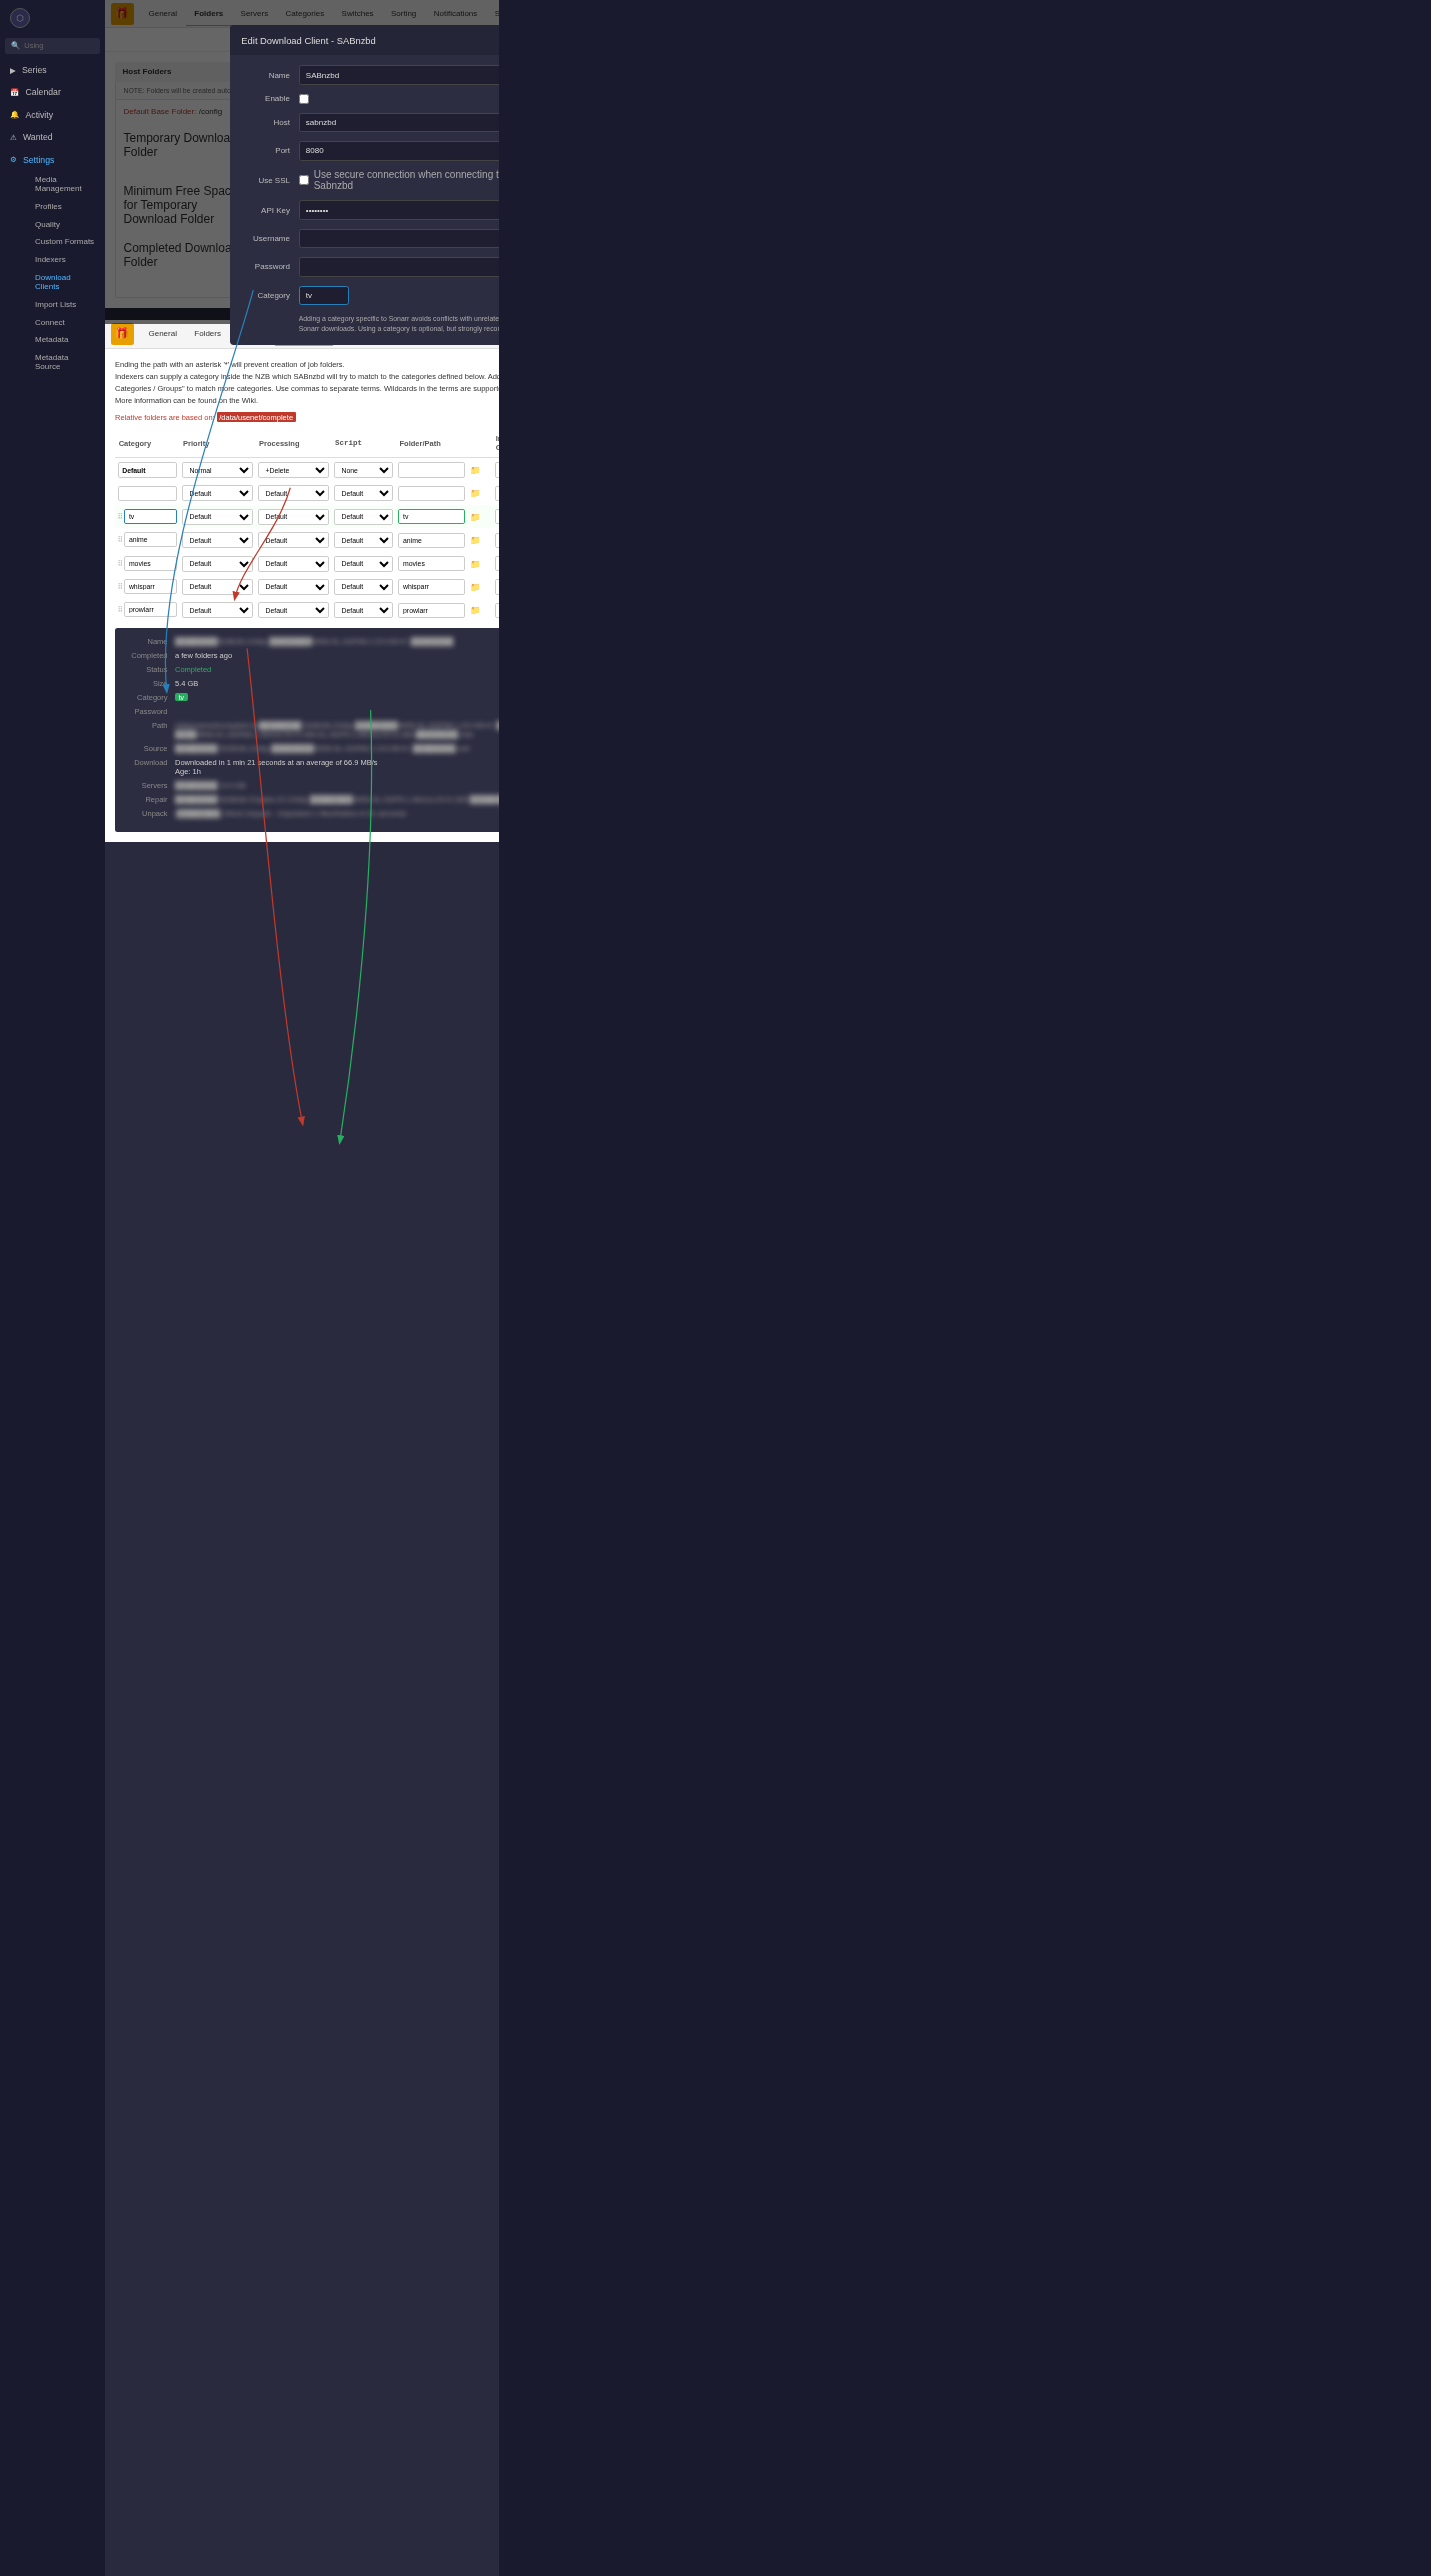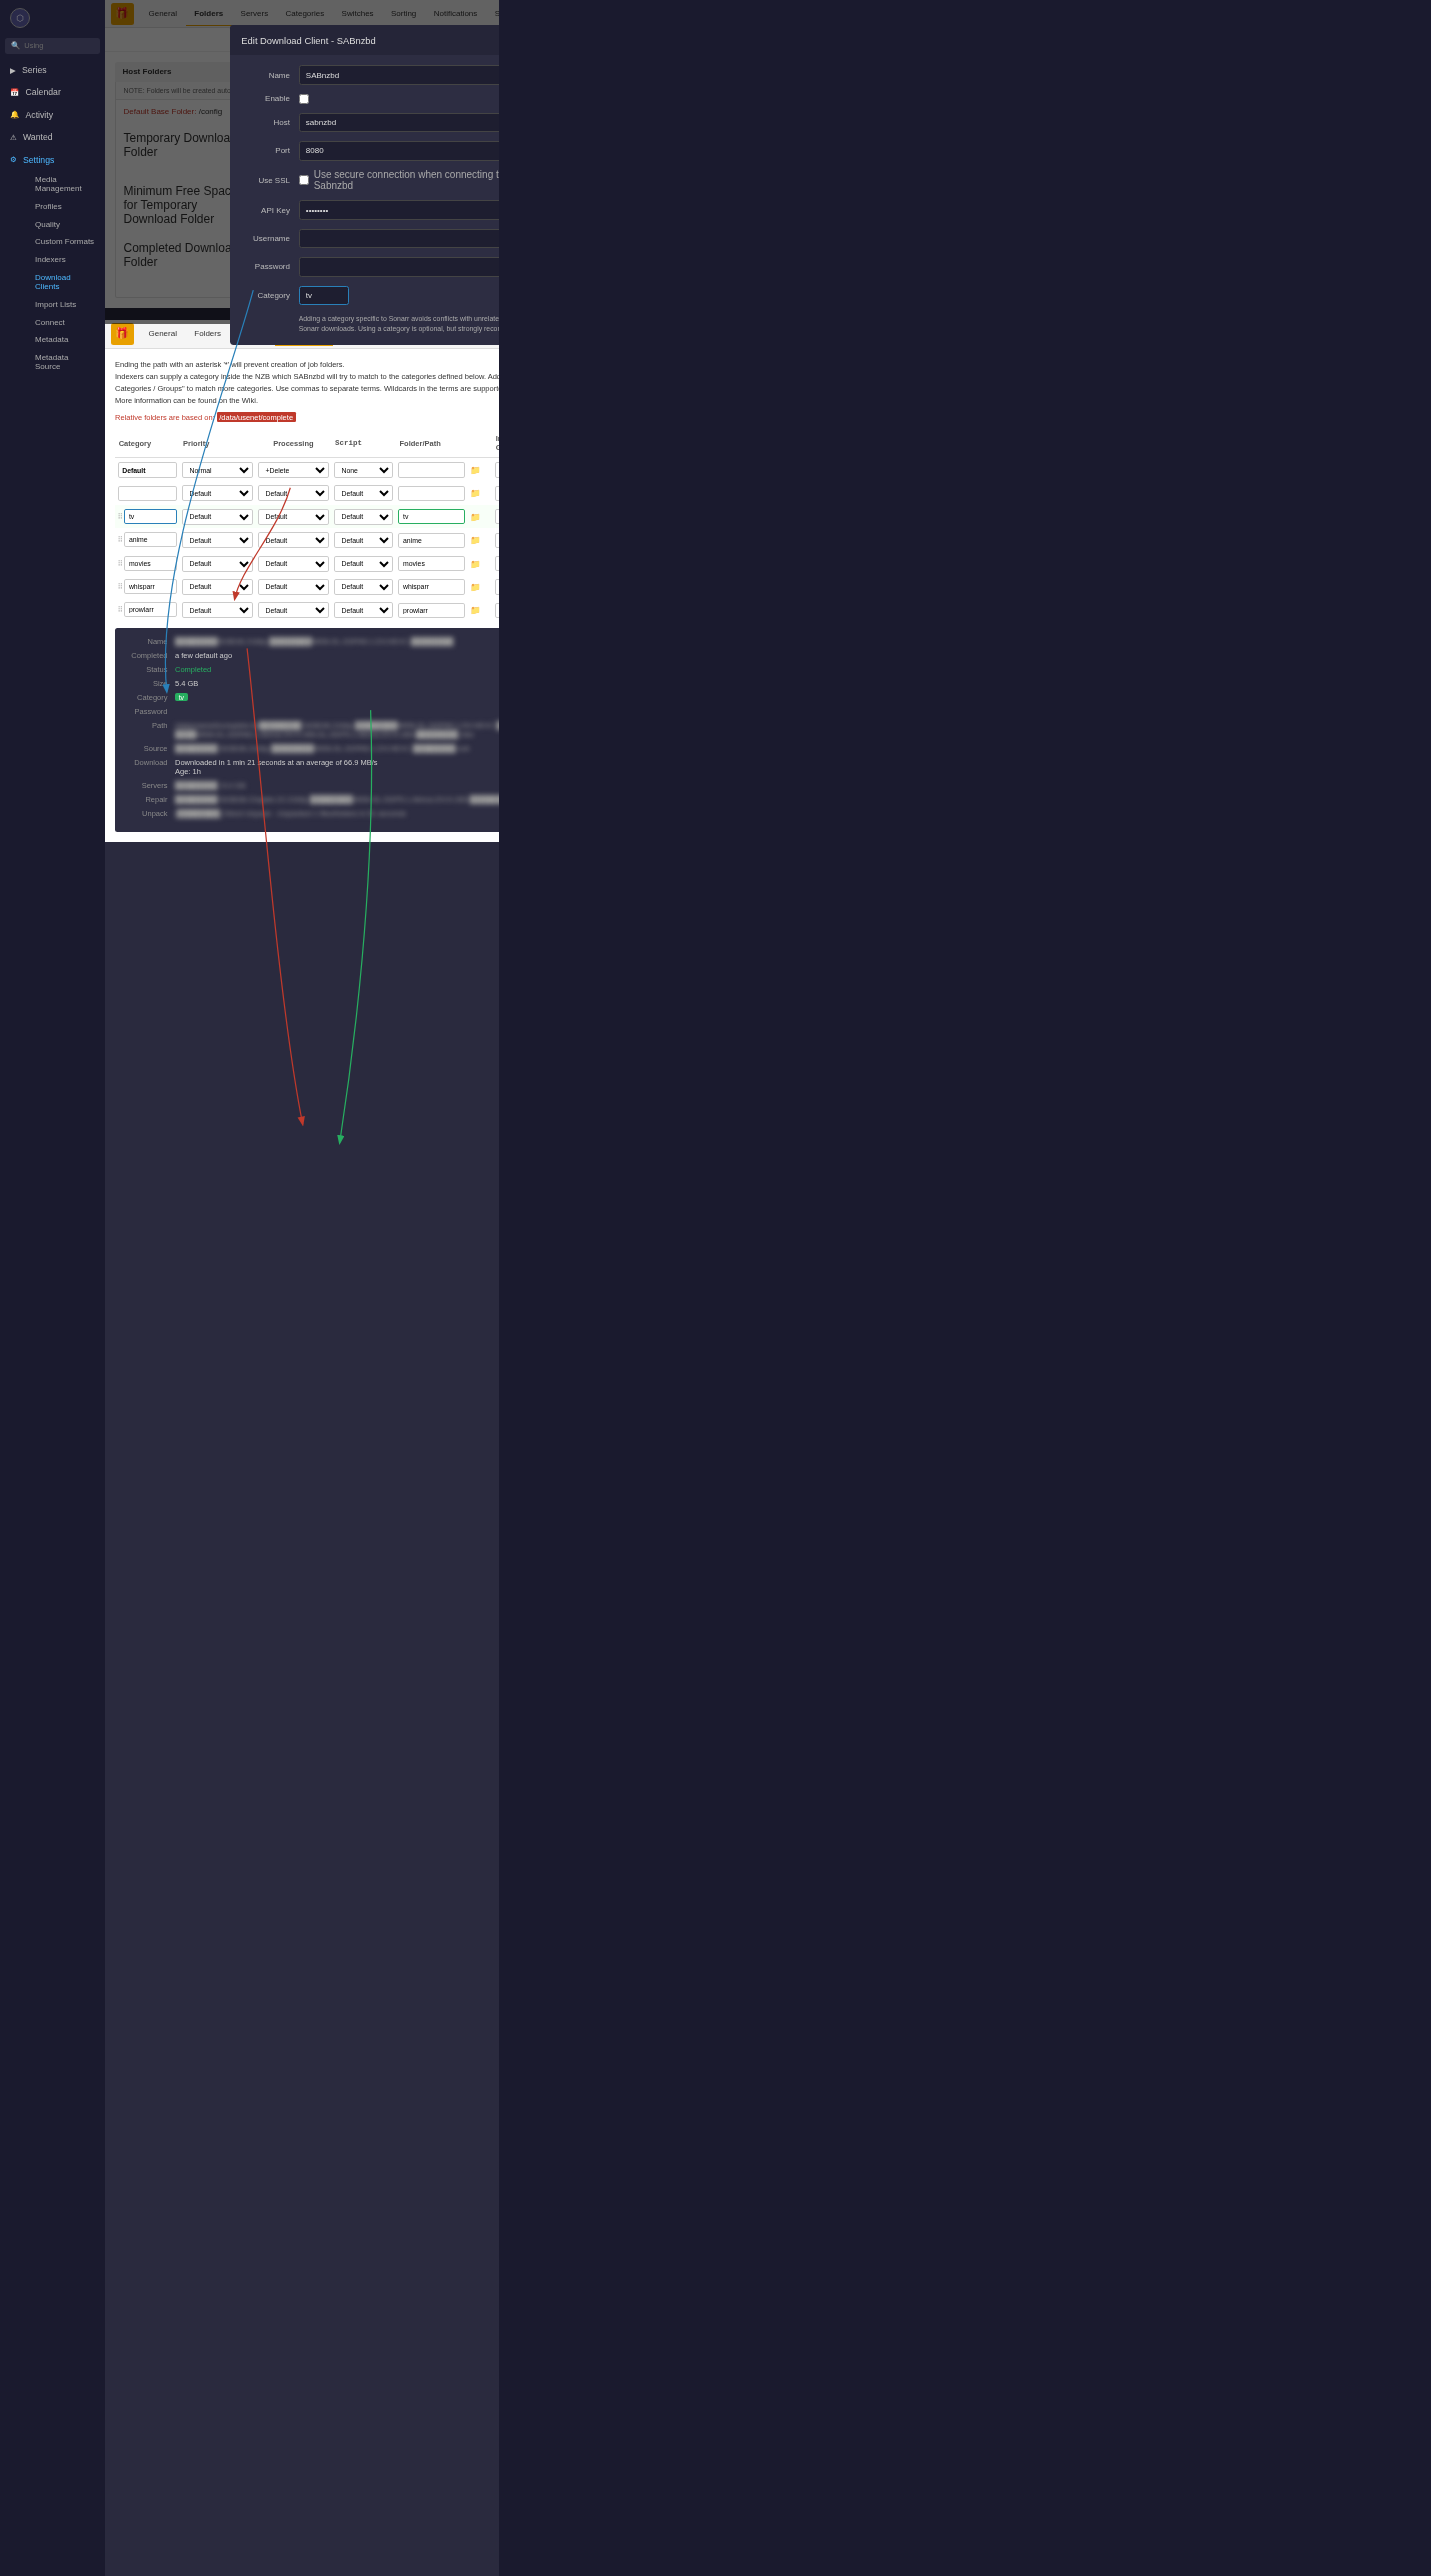--- a/index.html
+++ b/index.html
@@ -719,21 +719,21 @@
       <div class="relative-folders">
         <span class="red">Relative folders are based on:</span>
         <span class="path-highlight">/data/usenet/complete</span>
       </div>
 
       <table class="categories-table">
         <thead>
           <tr>
             <th style="width:50px;">Category</th>
             <th style="width:59px;">Priority</th>
-            <th style="width:59px;text-align:center;">Processing</th>
+            <th style="width:59px;">Processing</th>
             <th style="width:50px;font-family:Liberation Mono, monospace;">Script</th>
             <th style="width:56px;">Folder/Path</th>
             <th style="width:18.7px;"></th>
             <th style="width:81px;">Indexer Categories / Groups</th>
             <th style="width:50px;"></th>
           </tr>
         </thead>
         <tbody>
 
           <tr>
@@ -937,21 +937,21 @@
         </tbody>
       </table>
 
       <div class="download-detail">
         <div class="detail-row">
           <span class="detail-label">Name</span>
           <span class="detail-value blurred">████████S03E06.2160p.████████WEB-DL.DDPA5.1.DV.HEVC-████████</span>
         </div>
         <div class="detail-row">
           <span class="detail-label">Completed</span>
-          <span class="detail-value">a few default ago</span>
+          <span class="detail-value">a few folders ago</span>
         </div>
         <div class="detail-row">
           <span class="detail-label">Status</span>
           <span class="detail-value status-ok">Completed</span>
         </div>
         <div class="detail-row">
           <span class="detail-label">Size</span>
           <span class="detail-value">5.4 GB</span>
         </div>
         <div class="detail-row">

